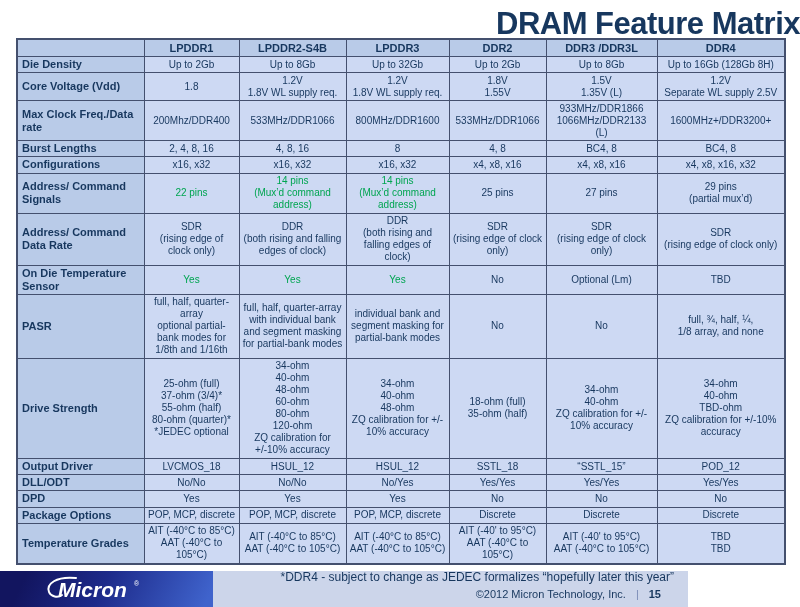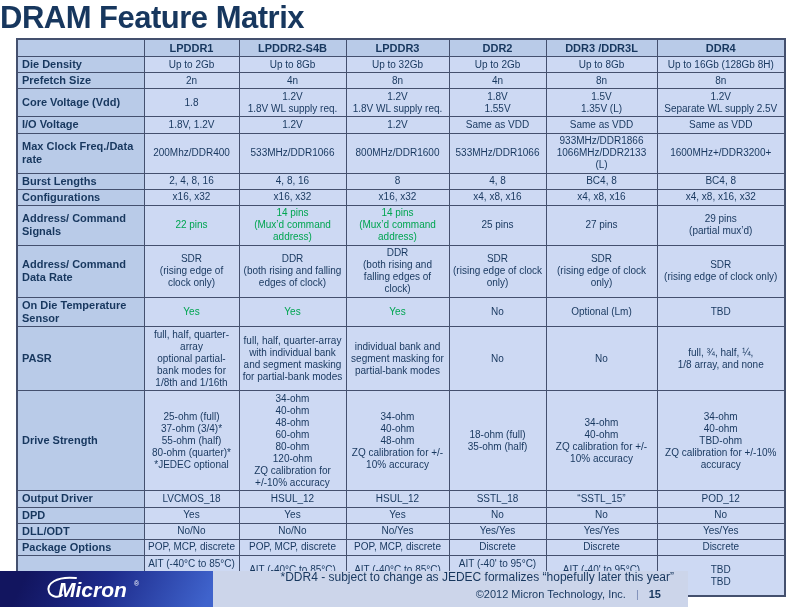--- a/index.html
+++ b/index.html
@@ -1,22 +1,22 @@
 <!DOCTYPE html>
 <html><head>
 <meta charset="utf-8">
 <style>
   html,body{margin:0;padding:0;}
   body{
     width:800px;height:607px;position:relative;overflow:hidden;
     background:#ffffff;font-family:"Liberation Sans",sans-serif;
   }
   .slide-title{
-    text-align:left;color:#17375E;font-weight:bold;font-size:31px;
-    padding-top:1px;line-height:34px;letter-spacing:-0.5px;
+    text-align:right;color:#17375E;font-weight:bold;font-size:31px;
+    padding-top:7px;line-height:34px;letter-spacing:-0.5px;
   }
   table.matrix{
     position:absolute;left:16px;top:38px;width:768px;
     border-collapse:collapse;table-layout:fixed;
     border:2px solid #44506e;
   }
   table.matrix th,table.matrix td{
     border:1px solid #44506e;color:#17375E;vertical-align:middle;
   }
   table.matrix thead th{
@@ -81,52 +81,34 @@
       <tr>
         <th class="rowlabel">Die Density</th>
         <td>Up to 2Gb</td>
         <td>Up to 8Gb</td>
         <td>Up to 32Gb</td>
         <td>Up to 2Gb</td>
         <td>Up to 8Gb</td>
         <td>Up to 16Gb (128Gb 8H)</td>
       </tr>
       <tr>
-        <th class="rowlabel">Prefetch Size</th>
-        <td>2n</td>
-        <td>4n</td>
-        <td>8n</td>
-        <td>4n</td>
-        <td>8n</td>
-        <td>8n</td>
-      </tr>
-      <tr>
         <th class="rowlabel">Core Voltage (Vdd)</th>
         <td>1.8</td>
         <td>1.2V
 1.8V WL supply req.</td>
         <td>1.2V
 1.8V WL supply req.</td>
         <td>1.8V
 1.55V</td>
         <td>1.5V
 1.35V (L)</td>
         <td>1.2V
 Separate WL supply 2.5V</td>
       </tr>
       <tr>
-        <th class="rowlabel">I/O Voltage</th>
-        <td>1.8V, 1.2V</td>
-        <td>1.2V</td>
-        <td>1.2V</td>
-        <td>Same as VDD</td>
-        <td>Same as VDD</td>
-        <td>Same as VDD</td>
-      </tr>
-      <tr>
         <th class="rowlabel">Max Clock Freq./Data rate</th>
         <td>200Mhz/DDR400</td>
         <td>533MHz/DDR1066</td>
         <td>800MHz/DDR1600</td>
         <td>533MHz/DDR1066</td>
         <td>933MHz/DDR1866
 1066MHz/DDR2133 (L)</td>
         <td>1600MHz+/DDR3200+</td>
       </tr>
       <tr>
@@ -226,36 +208,36 @@
       <tr>
         <th class="rowlabel">Output Driver</th>
         <td>LVCMOS_18</td>
         <td>HSUL_12</td>
         <td>HSUL_12</td>
         <td>SSTL_18</td>
         <td>“SSTL_15”</td>
         <td>POD_12</td>
       </tr>
       <tr>
-        <th class="rowlabel">DPD</th>
-        <td>Yes</td>
-        <td>Yes</td>
-        <td>Yes</td>
-        <td>No</td>
-        <td>No</td>
-        <td>No</td>
-      </tr>
-      <tr>
         <th class="rowlabel">DLL/ODT</th>
         <td>No/No</td>
         <td>No/No</td>
         <td>No/Yes</td>
         <td>Yes/Yes</td>
         <td>Yes/Yes</td>
         <td>Yes/Yes</td>
+      </tr>
+      <tr>
+        <th class="rowlabel">DPD</th>
+        <td>Yes</td>
+        <td>Yes</td>
+        <td>Yes</td>
+        <td>No</td>
+        <td>No</td>
+        <td>No</td>
       </tr>
       <tr>
         <th class="rowlabel">Package Options</th>
         <td>POP, MCP, discrete</td>
         <td>POP, MCP, discrete</td>
         <td>POP, MCP, discrete</td>
         <td>Discrete</td>
         <td>Discrete</td>
         <td>Discrete</td>
       </tr>

